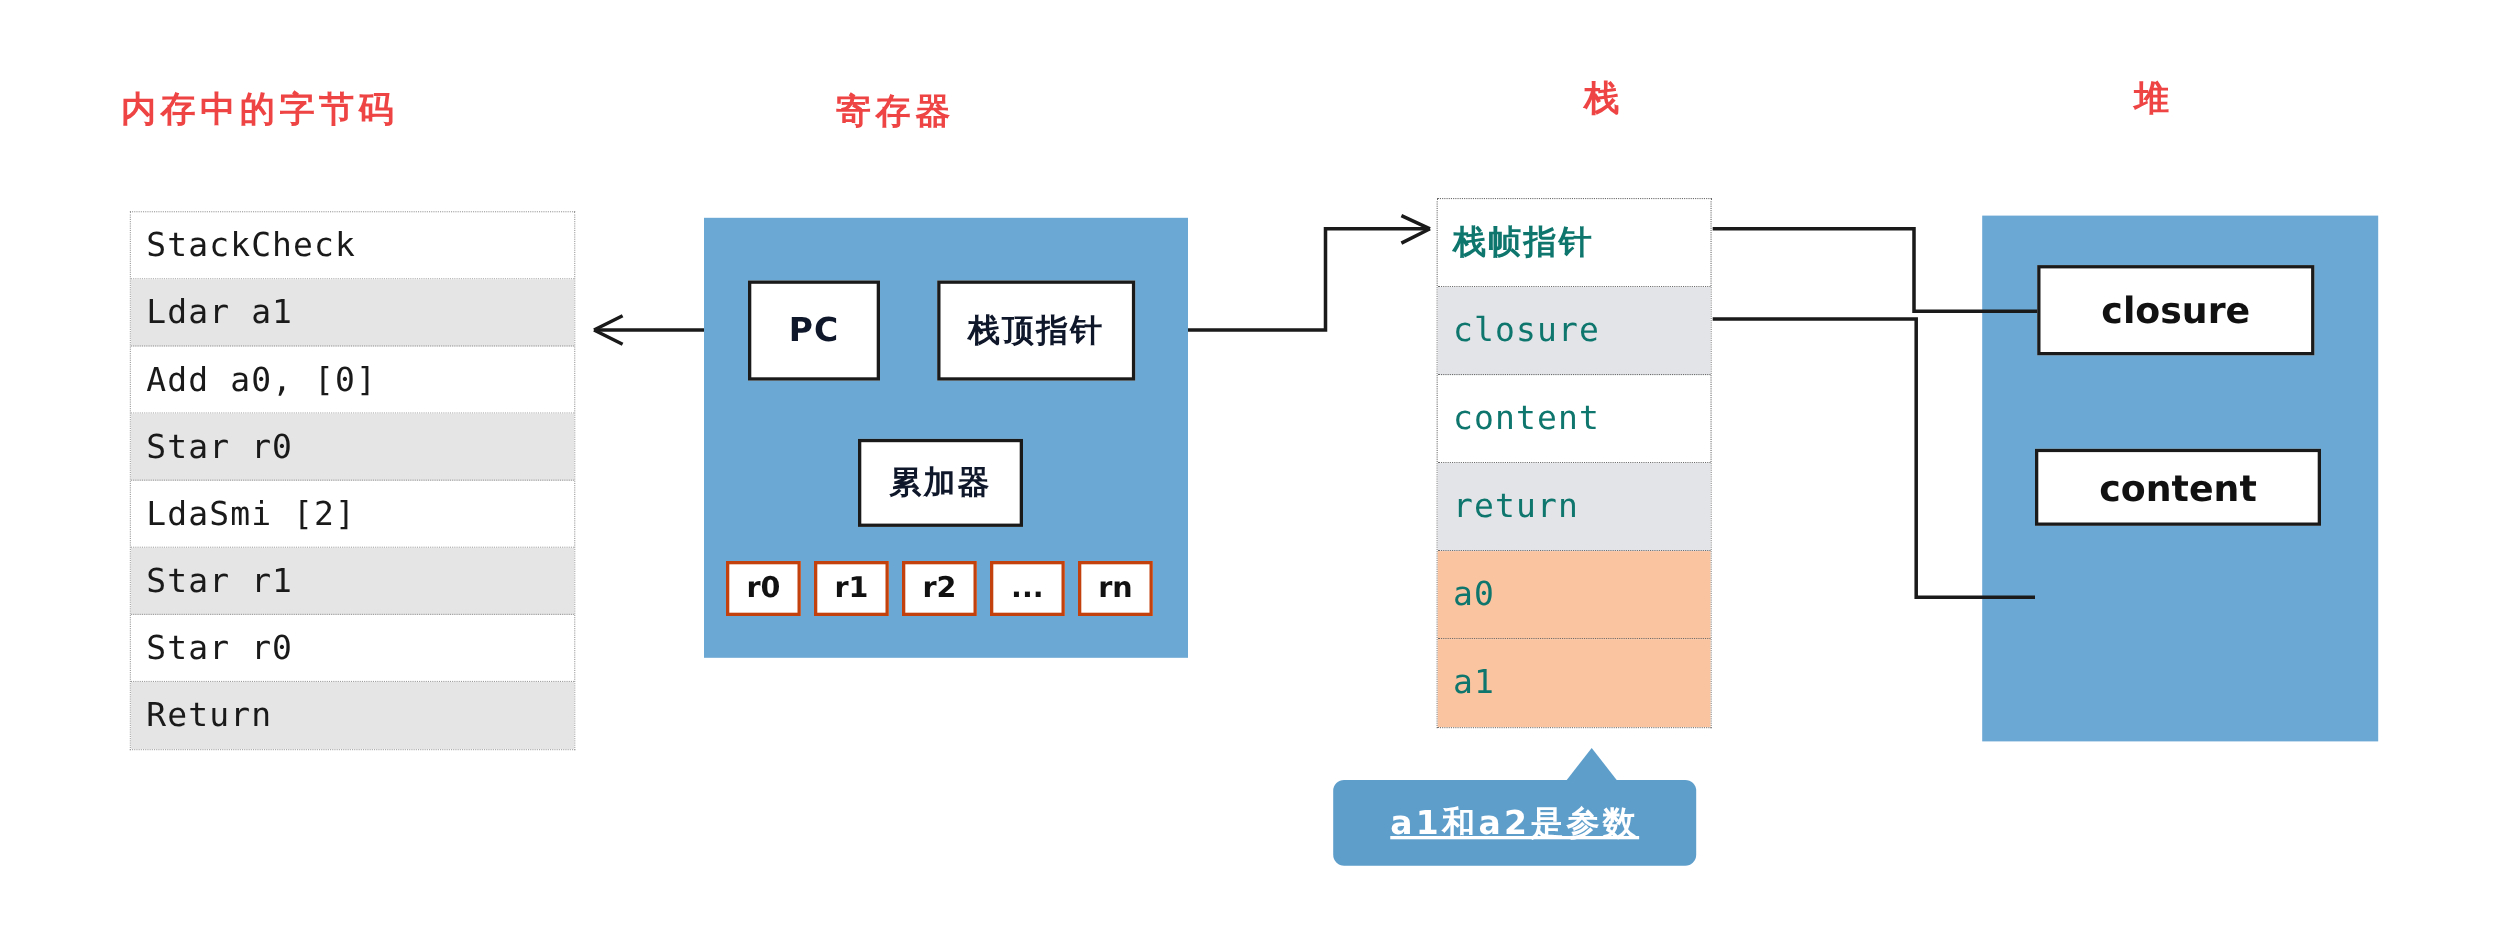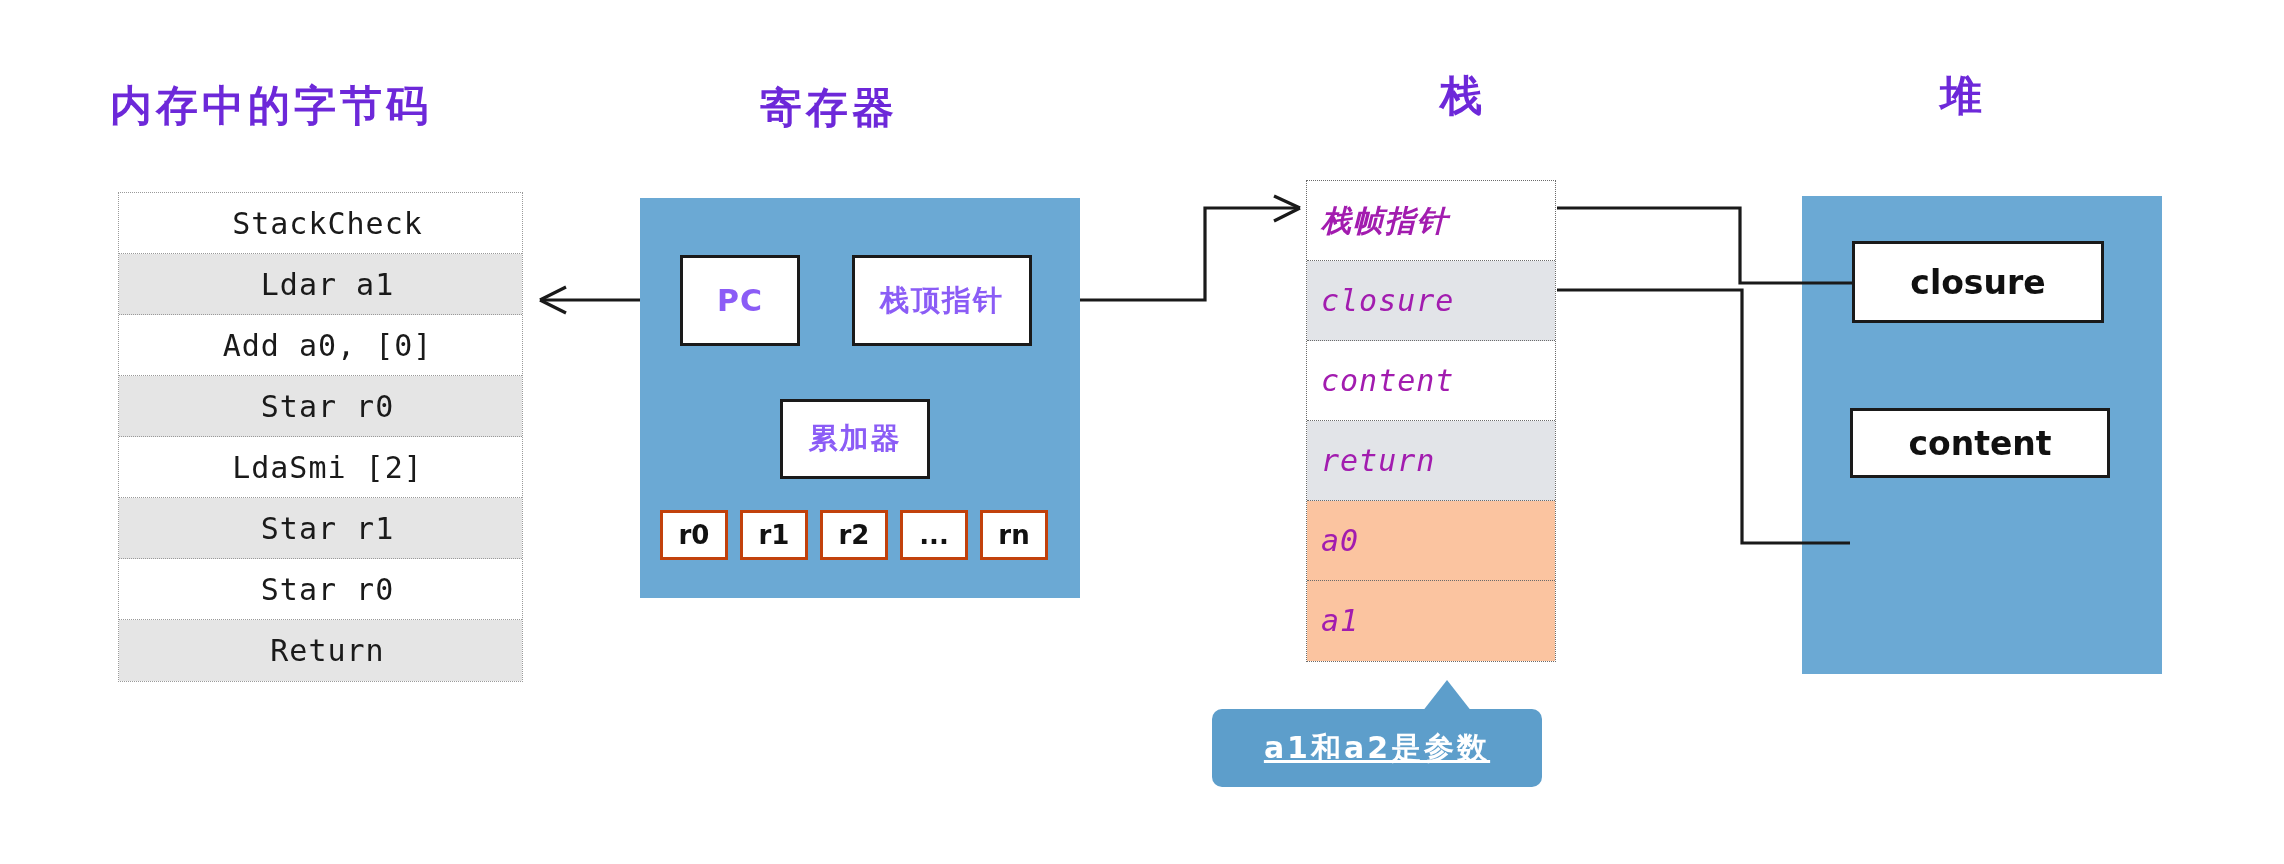--- a/index.html
+++ b/index.html
@@ -17,23 +17,23 @@
 
   .canvas {
     position: absolute;
     inset: 0;
   }
 
   
   .section-title {
     position: absolute;
     font-family: "DejaVu Sans", sans-serif;
-    font-size: 42px;
-    font-weight: 700;
-    color: #6d28d9;
+    font-size: 32px;
+    font-weight: 700;
+    color: #ef4444;
     letter-spacing: 4px;
     white-space: nowrap;
     text-align: right;
   }
   #title-bytecode { left: 110px; top: 78px; }
   #title-registers { left: 760px; top: 80px; }
   #title-stack { left: 1440px; top: 68px; }
   #title-heap { left: 1940px; top: 68px; }
 
   
@@ -49,21 +49,20 @@
     height: 61px;
     line-height: 61px;
     box-sizing: border-box;
     border-bottom: 1px dotted #9a9a9a;
     padding-left: 14px;
     font-family: "DejaVu Sans Mono", monospace;
     font-size: 30px;
     color: #1a1a1a;
     letter-spacing: 1px;
     white-space: nowrap;
-    text-align: center;
   }
   .bc-row:last-child { border-bottom: none; }
   .bc-row.shaded { background: #e5e5e5; }
 
   
   #registers-panel {
     position: absolute;
     left: 640px;
     top: 198px;
     width: 440px;
@@ -73,21 +72,21 @@
   .reg-box {
     position: absolute;
     background: #ffffff;
     border: 3px solid #1a1a1a;
     box-sizing: border-box;
     display: flex;
     align-items: center;
     justify-content: center;
     font-family: "DejaVu Sans", sans-serif;
     font-weight: 700;
-    color: #8b5cf6;
+    color: #0f172a;
     white-space: nowrap;
   }
   #reg-pc {
     left: 40px; top: 57px; width: 120px; height: 91px;
     font-size: 30px; letter-spacing: 1px;
   }
   #reg-sp {
     left: 212px; top: 57px; width: 180px; height: 91px;
     font-size: 29px; letter-spacing: 2px;
   }
@@ -123,24 +122,23 @@
     box-sizing: border-box;
   }
   .st-row {
     height: 80px;
     line-height: 80px;
     box-sizing: border-box;
     border-bottom: 1px dotted #6b6b6b;
     padding-left: 14px;
     font-family: "DejaVu Sans Mono", monospace;
     font-size: 30px;
-    color: #a21caf;
+    color: #0f766e;
     letter-spacing: 1px;
     white-space: nowrap;
-    font-style: italic;
   }
   .st-row:last-child { border-bottom: none; }
   .st-row.shaded { background: #e2e4e8; }
   .st-row.param  { background: #fbc4a0; }
   .st-row.cjk { font-family: "DejaVu Sans", sans-serif; font-weight: 700; letter-spacing: 2px; font-size: 30px; }
 
   
   #heap-panel {
     position: absolute;
     left: 1802px;

